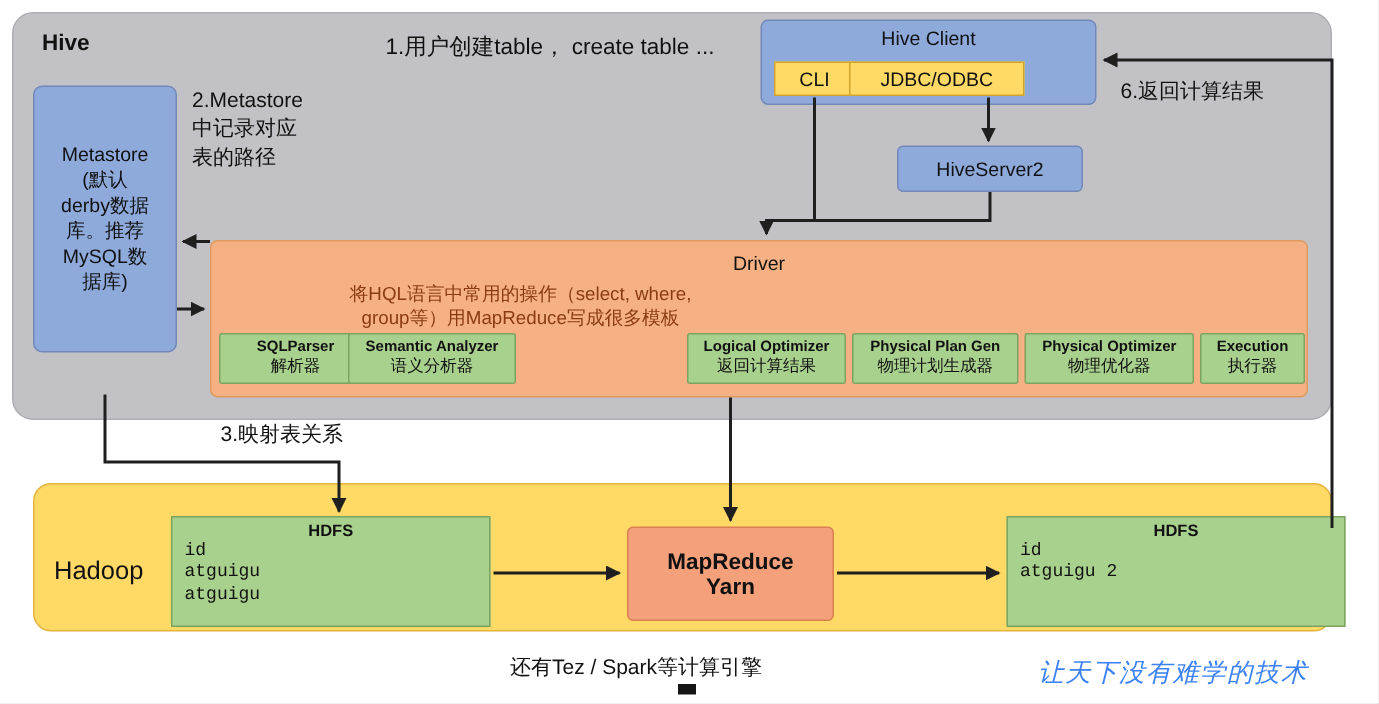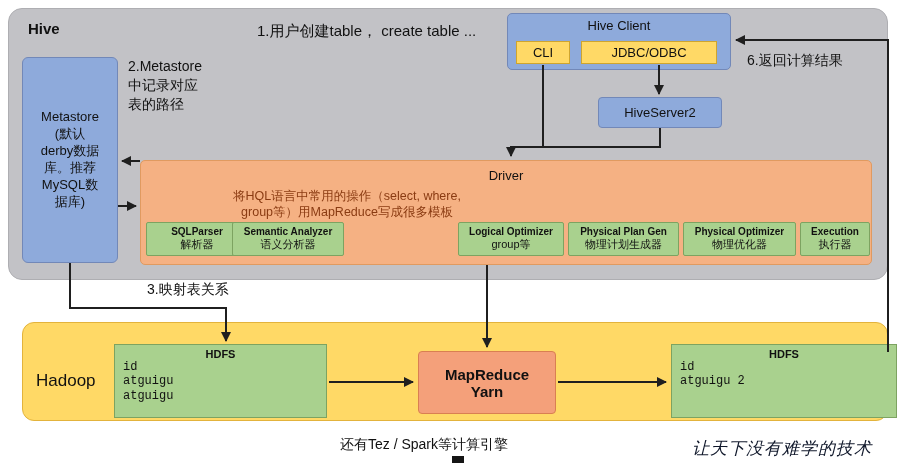--- a/index.html
+++ b/index.html
@@ -4,27 +4,27 @@
 <style>
   *{box-sizing:border-box;margin:0;padding:0}
   body{font-family:"Liberation Sans",sans-serif;background:#fff}
   .stage{position:relative;width:919px;height:469px;background:#fff;overflow:hidden}
   .abs{position:absolute}
   .preline{white-space:pre-line}
 
   .hive-container{left:8px;top:8px;width:880px;height:272px;background:#c2c2c6;border:1px solid #aeaeb2;border-radius:14px}
   .hive-label{left:28px;top:20px;font-size:15px;font-weight:bold;color:#111}
 
-  .metastore{left:22px;top:57px;width:96px;height:206px;background:#8eaadb;border:1px solid #7288b8;border-radius:6px;display:flex;align-items:center;justify-content:center;text-align:center;font-size:13px;line-height:1.3;color:#111}
+  .metastore{left:22px;top:57px;width:96px;height:178px;background:#8eaadb;border:1px solid #7288b8;border-radius:6px;display:flex;align-items:center;justify-content:center;text-align:center;font-size:13px;line-height:1.3;color:#111}
 
   .hive-client{left:507px;top:13px;width:224px;height:57px;background:#8eaadb;border:1px solid #7288b8;border-radius:5px}
   .hive-client-title{left:507px;top:18px;width:224px;text-align:center;font-size:13px;color:#111}
   .yellow-box{background:#ffd966;border:1px solid #cfa52e;display:flex;align-items:center;justify-content:center;font-size:13px;color:#111}
   .cli-box{left:516px;top:41px;width:54px;height:23px}
-  .jdbc-box{left:581px;top:41px;width:136px;height:23px}
+  .jdbc-box{left:566px;top:41px;width:117px;height:23px}
 
   .hiveserver2{left:598px;top:97px;width:124px;height:31px;background:#8eaadb;border:1px solid #7288b8;border-radius:4px;display:flex;align-items:center;justify-content:center;font-size:13px;color:#111}
 
   .driver{left:140px;top:160px;width:732px;height:105px;background:#f5b183;border:1px solid #e09a60;border-radius:5px}
   .driver-title{left:140px;top:168px;width:732px;text-align:center;font-size:13px;color:#111}
   .driver-desc{left:180px;top:188px;width:334px;text-align:center;font-size:12.5px;line-height:1.3;color:#8a3b12}
 
   .comp{top:222px;height:34px;background:#a9d18e;border:1px solid #7da361;border-radius:2px;display:flex;flex-direction:column;align-items:center;justify-content:center;text-align:center;color:#111}
   .comp .en{font-size:10px;font-weight:bold;line-height:1.2}
   .comp .zh{font-size:11px;line-height:1.2}
@@ -49,21 +49,21 @@
   .hdfs-box{background:#a9d18e;border:1px solid #7da361;color:#111}
   .hdfs-left{left:114px;top:344px;width:213px;height:74px}
   .hdfs-right{left:671px;top:344px;width:226px;height:74px}
   .hdfs-title{text-align:center;font-size:11px;font-weight:bold;padding-top:3px}
   .hdfs-content{font-family:"Liberation Mono",monospace;font-size:12px;line-height:1.2;padding-left:8px;white-space:pre-line}
 
   .mapreduce{left:418px;top:351px;width:138px;height:63px;background:#f4a07a;border:1px solid #d97f52;border-radius:4px;display:flex;align-items:center;justify-content:center;text-align:center;font-size:15px;font-weight:bold;color:#111;white-space:pre-line}
 
   .engines{left:340px;top:436px;width:300px;text-align:left;font-size:14px;color:#111}
   .bullet{left:452px;top:456px;width:12px;height:7px;background:#151515}
-  .watermark{left:692px;top:437px;font-size:17px;color:#0f172a;font-style:italic;letter-spacing:1px;text-shadow:1px 1px 0 #fff}
+  .watermark{left:692px;top:437px;font-size:17px;color:#3b82f6;font-style:italic;letter-spacing:1px;text-shadow:1px 1px 0 #fff}
 
   .arrows{left:0;top:0;width:919px;height:469px;pointer-events:none}
   .arrows polyline,.arrows line{fill:none;stroke:#1f1f1f;stroke-width:2}
 </style>
 </head>
 <body>
 
 <div class="stage">
 
   <div class="abs hive-container"></div>
@@ -91,21 +91,21 @@
   <div class="abs comp c0">
     <span class="en">SQLParser</span>
     <span class="zh">解析器</span>
   </div>
   <div class="abs comp c1">
     <span class="en">Semantic Analyzer</span>
     <span class="zh">语义分析器</span>
   </div>
   <div class="abs comp c3">
     <span class="en">Logical Optimizer</span>
-    <span class="zh">group等</span>
+    <span class="zh">返回计算结果</span>
   </div>
   <div class="abs comp c4">
     <span class="en">Physical Plan Gen</span>
     <span class="zh">物理计划生成器</span>
   </div>
   <div class="abs comp c5">
     <span class="en">Physical Optimizer</span>
     <span class="zh">物理优化器</span>
   </div>
   <div class="abs comp c6">

